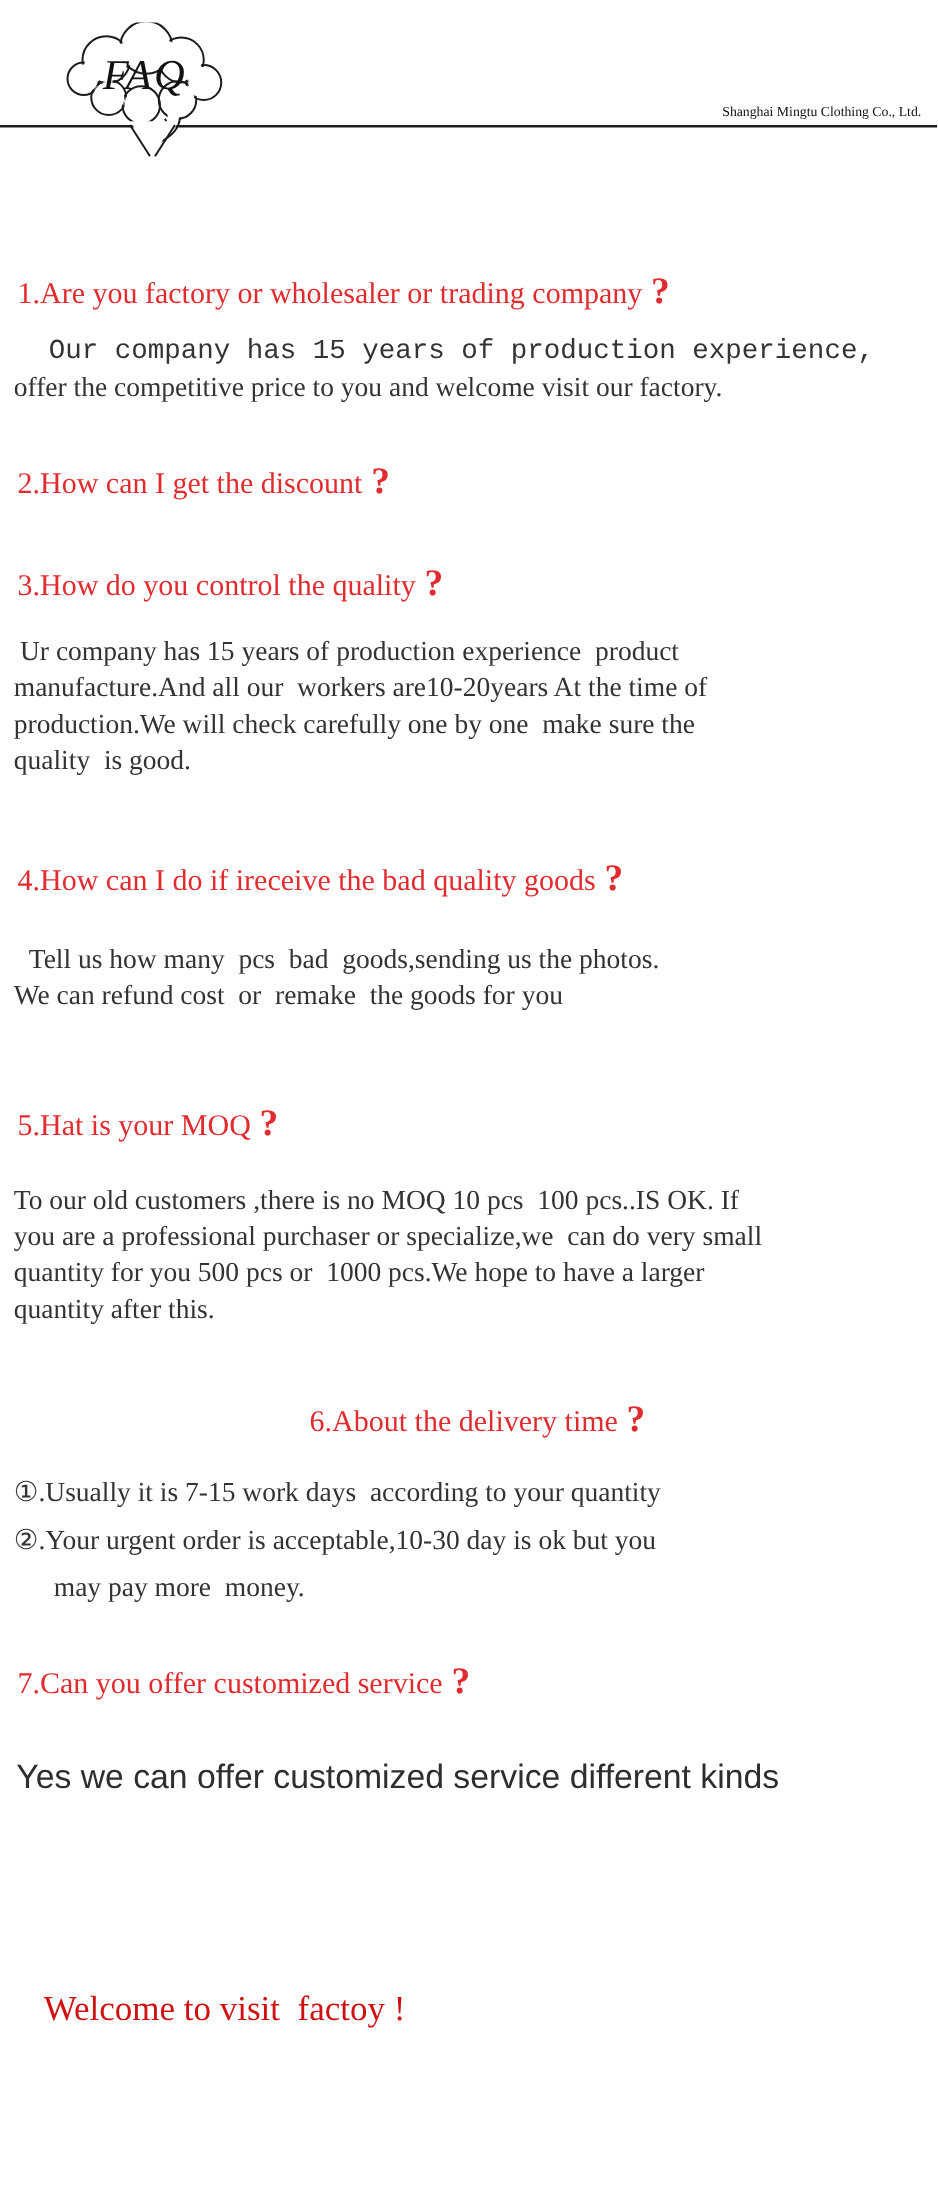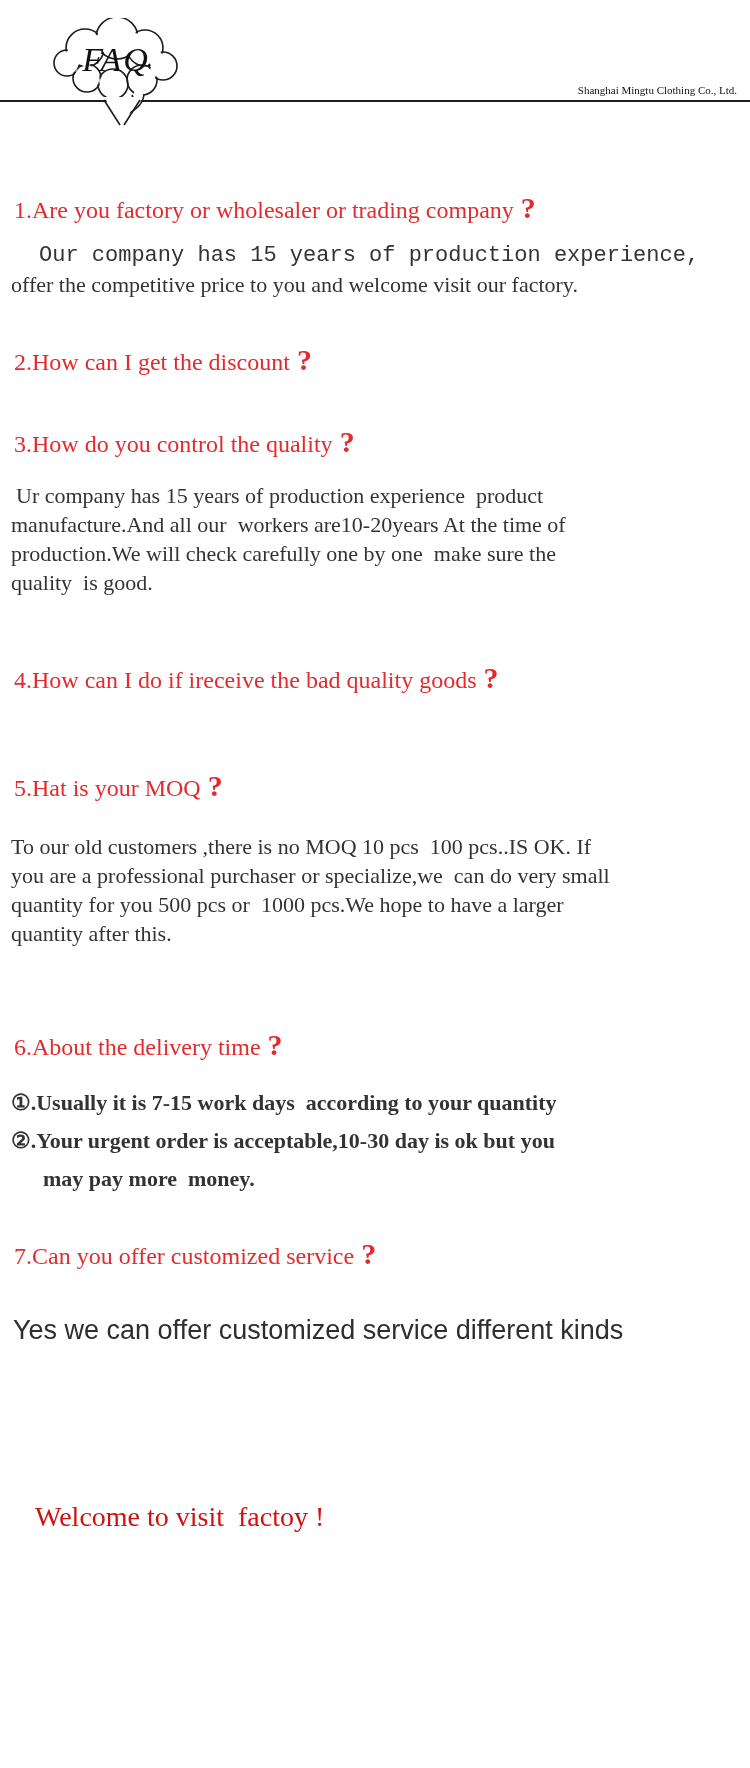--- a/index.html
+++ b/index.html
@@ -45,27 +45,27 @@
   .ans{color:var(--body-ink);}
   .ans-line{
     font:22px/29px "Liberation Serif","DejaVu Serif",serif;
     padding-left:11px;
     white-space:pre-wrap;
   }
   .ind-28{padding-left:39px;font-family:Liberation Mono, monospace;}
   .ind-12{padding-left:23px;}
   .ind-5{padding-left:16px;}
   .ind-32{padding-left:43px;}
-  .s1 .q{margin-top:63px;}  .s1 .ans{margin-top:14px;}
+  .s1 .q{margin-top:88px;}  .s1 .ans{margin-top:14px;}
   .s2 .q{margin-top:44px;}  .s2 .ans{margin-top:20px;}
   .s3 .q{margin-top:46px;}  .s3 .ans{margin-top:20px;}
   .s4 .q{margin-top:64px;}  .s4 .ans{margin-top:30px;}
   .s5 .q{margin-top:72px;}  .s5 .ans{margin-top:27px;}
-  .s6 .q{margin-top:80px;}  .s6 .ans{margin-top:20px;}
-  .s6 .ans-line{line-height:38px;font-weight:bold;}
+  .s6 .q{margin-top:58px;text-align:center;}  .s6 .ans{margin-top:20px;}
+  .s6 .ans-line{line-height:38px;}
   .s7 .q{margin-top:39px;}  .s7 .ans{margin-top:40px;}
   .s7 .ans-line{
     font:27px/34px "Liberation Sans","DejaVu Sans",sans-serif;
     color:#2e2e2e;
     padding-left:13px;
   }
   
   .welcome{
     margin-top:152px;
     padding-left:35px;
@@ -139,20 +139,24 @@
       <div class="ans">
         <div class="ans-line ind-5">Ur company has 15 years of production experience  product</div>
         <div class="ans-line">manufacture.And all our  workers are10-20years At the time of</div>
         <div class="ans-line">production.We will check carefully one by one  make sure the</div>
         <div class="ans-line">quality  is good.</div>
       </div>
     </section>
 
     <section class="s4">
       <div class="q"><span>4.How can I do if ireceive the bad quality goods</span><span class="mark">?</span></div>
+      <div class="ans">
+        <div class="ans-line ind-12">Tell us how many  pcs  bad  goods,sending us the photos.</div>
+        <div class="ans-line">We can refund cost  or  remake  the goods for you</div>
+      </div>
     </section>
 
     <section class="s5">
       <div class="q"><span>5.Hat is your MOQ</span><span class="mark">?</span></div>
       <div class="ans">
         <div class="ans-line">To our old customers ,there is no MOQ 10 pcs  100 pcs..IS OK. If</div>
         <div class="ans-line">you are a professional purchaser or specialize,we  can do very small</div>
         <div class="ans-line">quantity for you 500 pcs or  1000 pcs.We hope to have a larger</div>
         <div class="ans-line">quantity after this.</div>
       </div>

